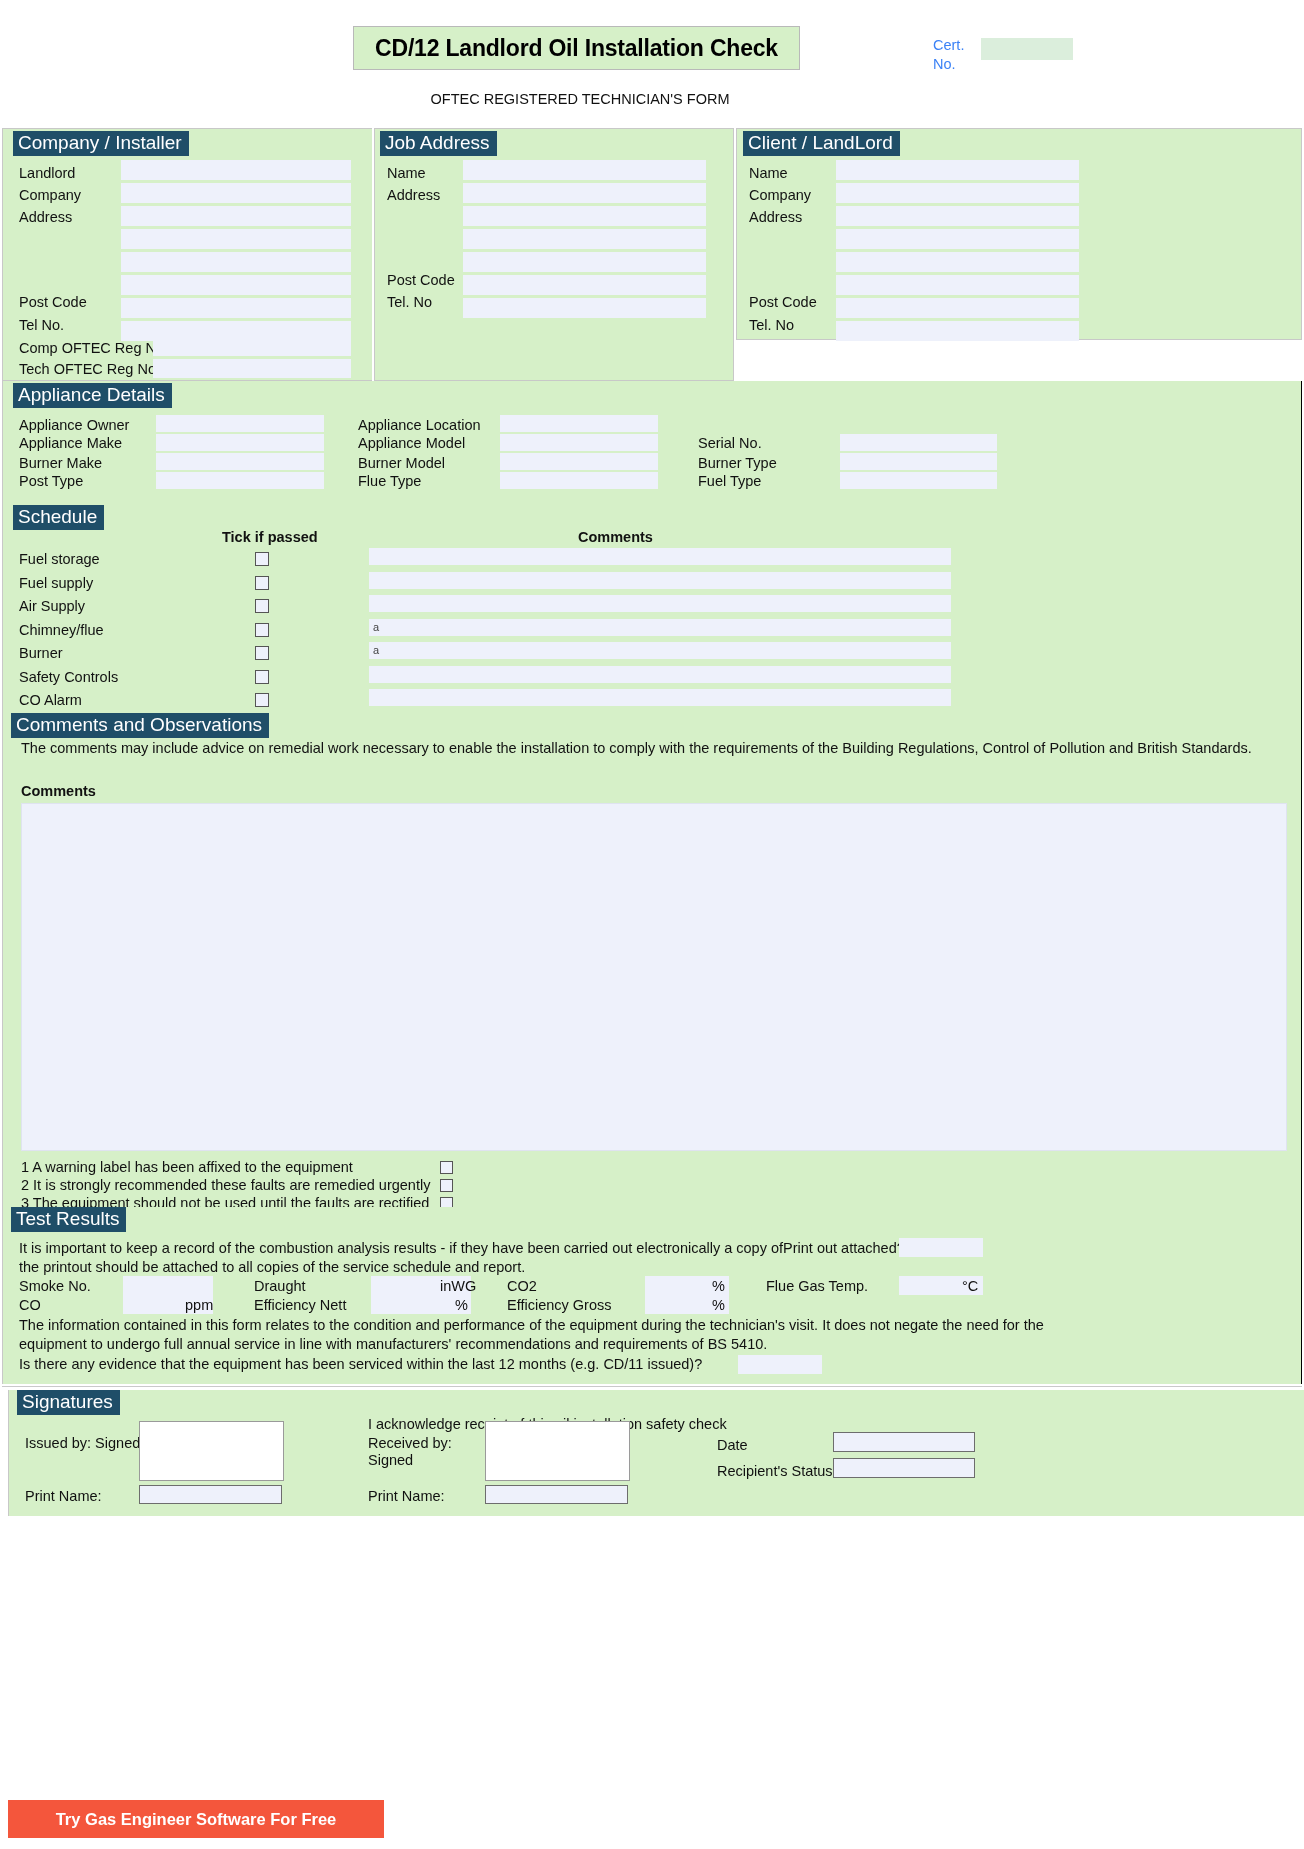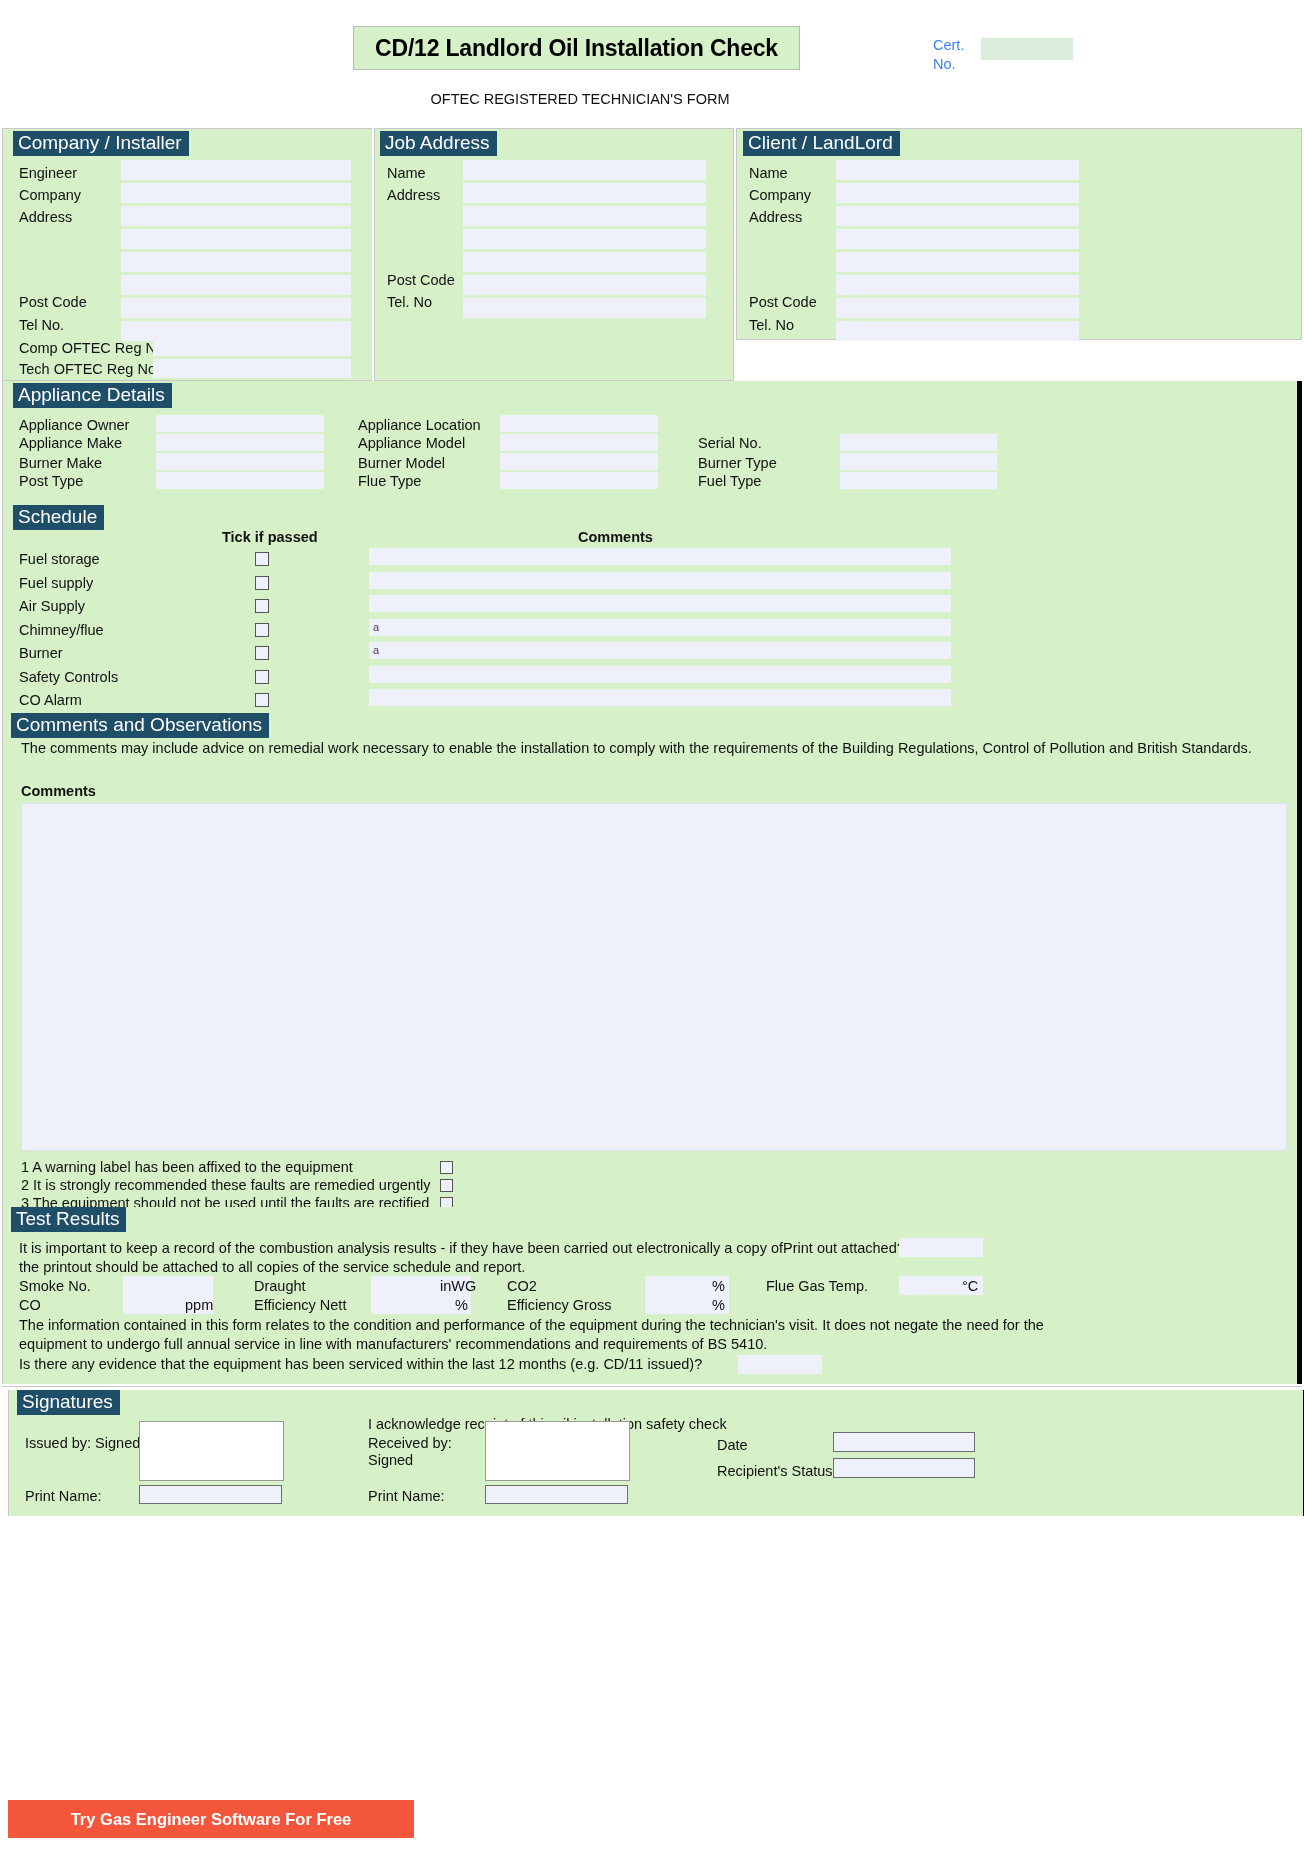--- a/index.html
+++ b/index.html
@@ -68,21 +68,21 @@
   .panel.company { left: 2px; width: 370px; border-right: none; }
   .panel.job     { left: 374px; width: 360px; }
   .panel.client  { left: 736px; width: 566px; height: 212px; }
   .panel-inner { position: relative; width: 100%; height: 100%; }
 
   .stack { position: absolute; }
   .stack .fld { margin-bottom: 3px; height: 20px; }
 
   
   .sec { position: relative; background: #d6f0c8; border-left: 1px solid #c8c8c8;
-         border-right: 5px solid #000000; }
+         border-right: 1px solid #000000; }
   .ad-field { position: absolute; height: 17px; background: #eef1fb; }
 
   
   .cb {
     width: 14px; height: 14px;
     background: #eef1fb;
     border: 1.5px solid #555;
     display: inline-block;
   }
   .cb.sm { width: 13px; height: 13px; border: 1.5px solid #555; }
@@ -96,21 +96,21 @@
   
   .tr-text { font-size: 14.5px; color: #111; }
 
   
   .sigpad { background: #ffffff; border: 1px solid #9a9a9a; }
   .sigline { background: #eef1fb; border: 1px solid #6d6d6d; }
 
   
   .cta {
     position: absolute; left: 8px; top: 1800px;
-    width: 406px; height: 38px;
+    width: 376px; height: 38px;
     background: #f4563c;
     color: #ffffff;
     font-size: 16.5px; font-weight: bold;
     display: flex; align-items: center; justify-content: center;
     cursor: pointer;
   }
   .hr-line { position:absolute; height:1px; background:#c9c9c9; left:2px; width:1300px; }
 </style>
 </head>
 <body>
@@ -126,21 +126,21 @@
     <div class="cert-box"></div>
     <div class="subtitle">OFTEC REGISTERED TECHNICIAN'S FORM</div>
   </div>
 
   <div class="row1">
 
     <div class="panel company">
       <div class="panel-inner">
         <div class="sec-head" style="position:absolute;left:10px;top:2px;">Company / Installer</div>
 
-        <div class="lbl" style="position:absolute;left:16px;top:36px;">Engineer</div>
+        <div class="lbl" style="position:absolute;left:16px;top:36px;">Landlord</div>
         <div class="lbl" style="position:absolute;left:16px;top:58px;">Company</div>
         <div class="lbl" style="position:absolute;left:16px;top:80px;">Address</div>
         <div class="lbl" style="position:absolute;left:16px;top:165px;">Post Code</div>
         <div class="lbl" style="position:absolute;left:16px;top:188px;">Tel No.</div>
         <div class="lbl" style="position:absolute;left:16px;top:211px;">Comp OFTEC Reg No.</div>
         <div class="lbl" style="position:absolute;left:16px;top:232px;">Tech OFTEC Reg No.</div>
 
         <div class="stack" style="left:118px;top:31px;width:230px;">
           <div class="fld"></div>
           <div class="fld"></div>

